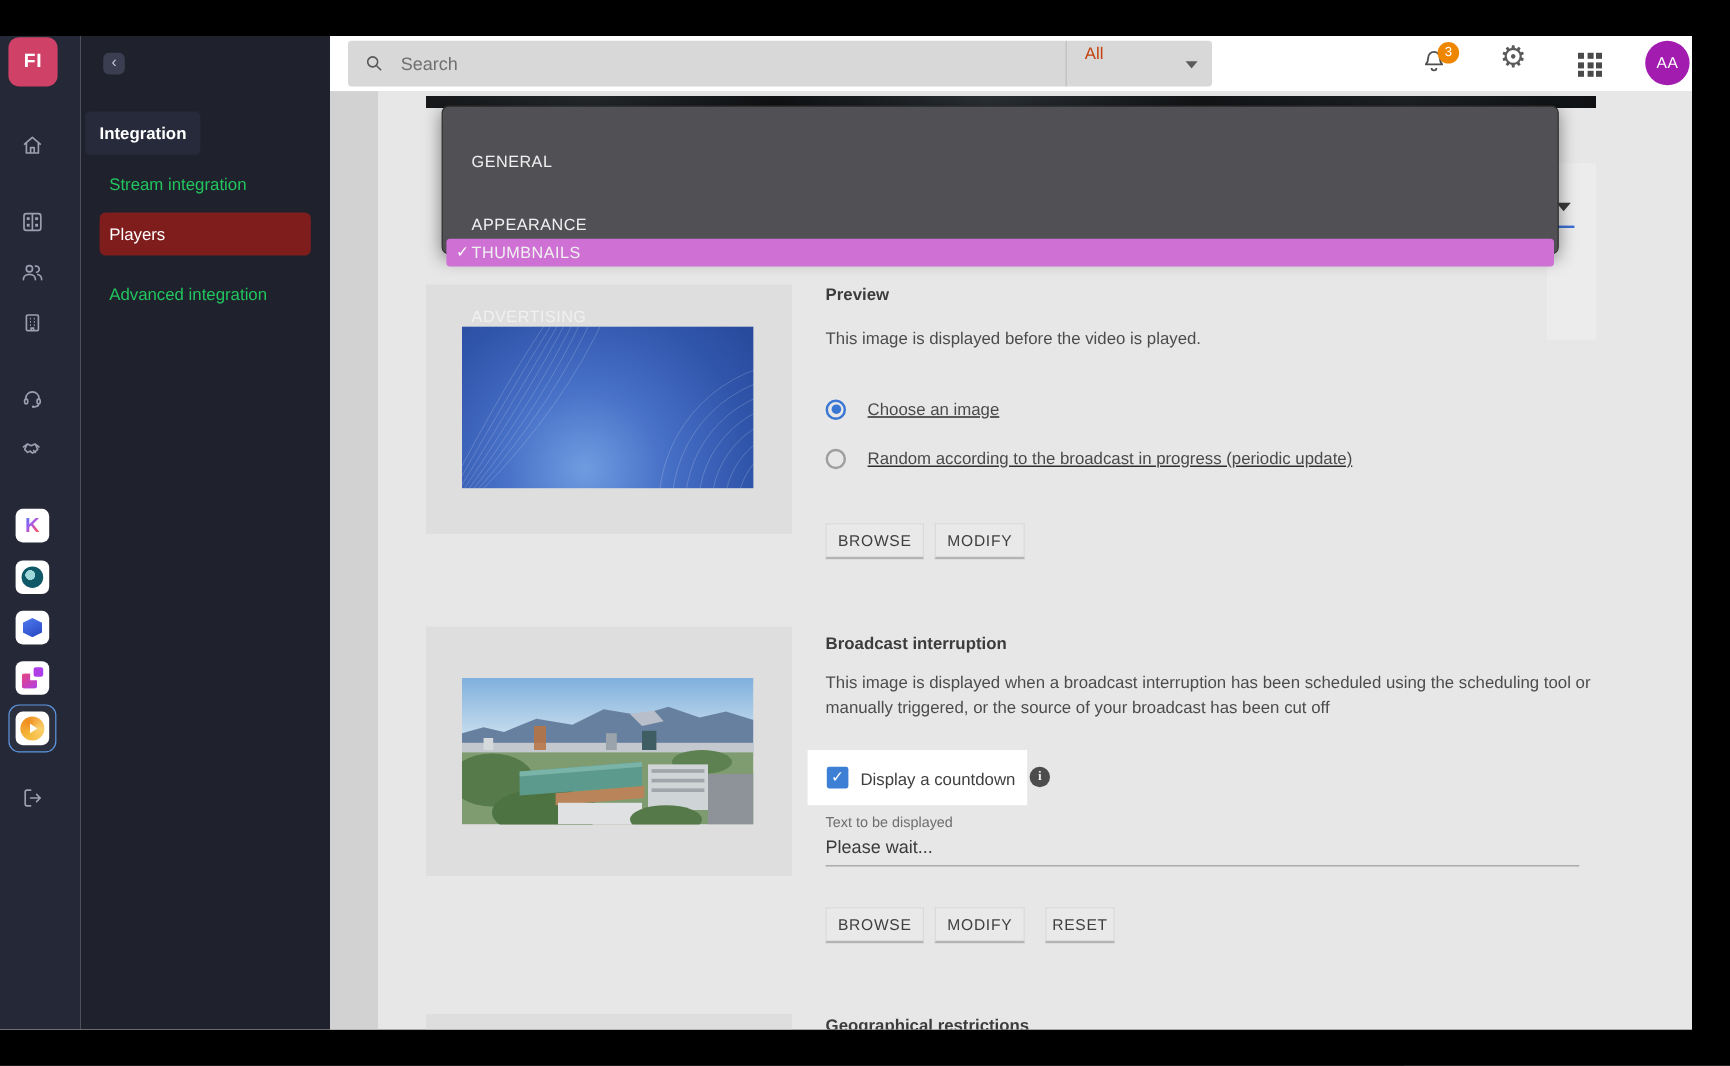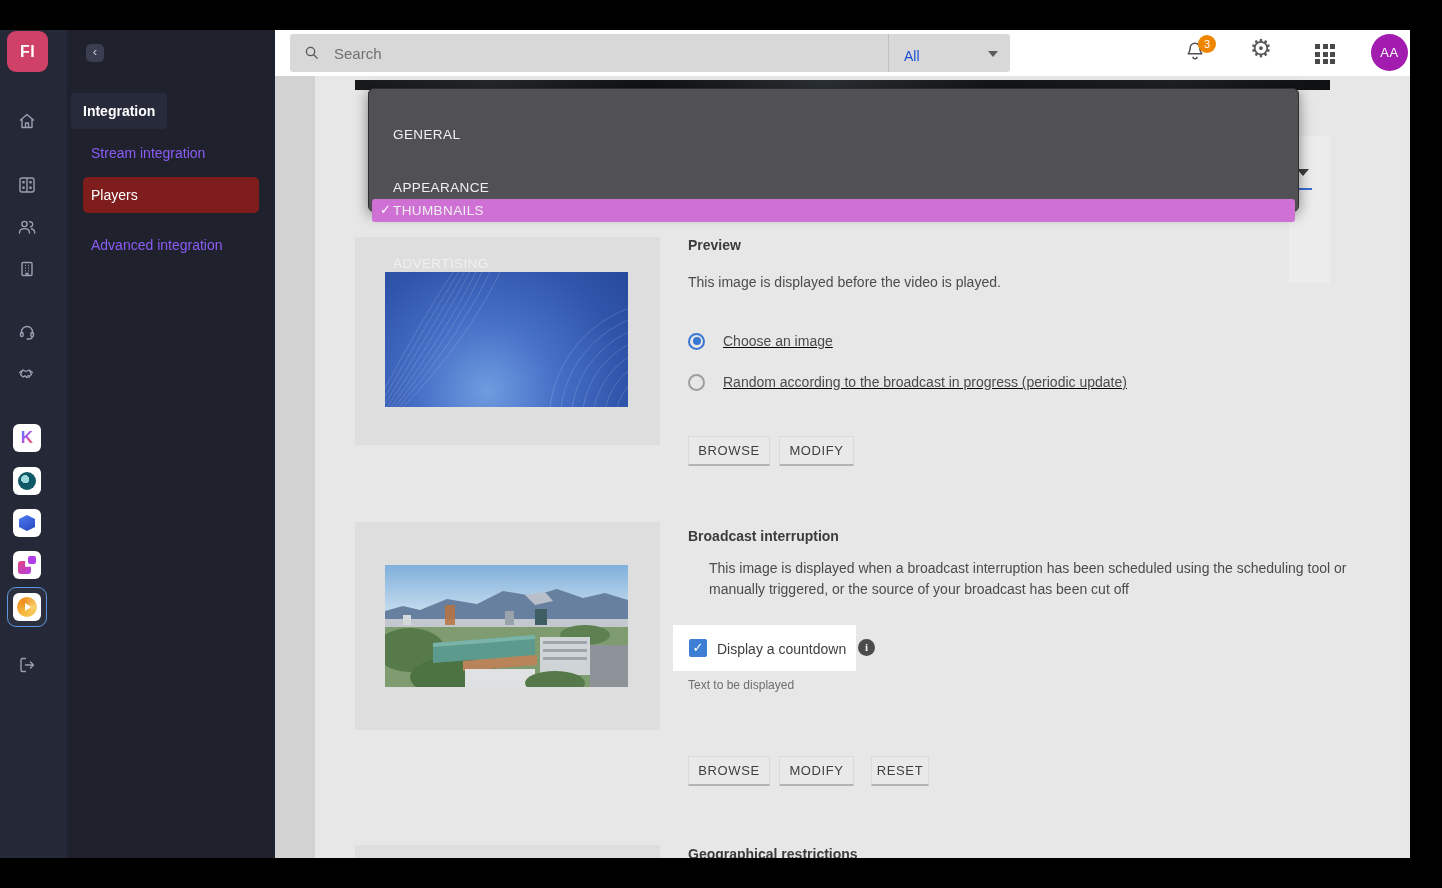--- a/index.html
+++ b/index.html
@@ -40,34 +40,34 @@
   .inner-white { width:28px; height:28px; border-radius:6px; background:#fff;
                  display:flex; align-items:center; justify-content:center; }
 
   
   #sidebar { position:absolute; left:67px; top:0; width:208px; height:828px; background:#1f222d; color:#e9eaee; }
   .back-btn { position:absolute; left:19px; top:14px; width:18px; height:18px; border-radius:5px;
               background:#3a3e50; color:#c6c9d4; font-size:13px; line-height:16px; text-align:center; cursor:pointer; }
   .sb-section { position:absolute; left:4px; top:63px; width:96px; height:36px; background:#272a3a; border-radius:4px;
                 display:flex; align-items:center; padding-left:12px; font-weight:bold; font-size:14px; color:#fff; }
   .sb-item { position:absolute; left:0; width:208px; height:24px; display:flex; align-items:center;
-             padding-left:24px; font-size:14px; color:#8b5cf6; cursor:pointer; }
+             padding-left:24px; font-size:14px; color:#22c55e; cursor:pointer; }
   .sb-item-active { position:absolute; left:16px; width:176px; height:36px; background:#7f1d1d; border-radius:5px;
                     display:flex; align-items:center; padding-left:8px; font-size:14px; color:#fff; cursor:pointer; }
 
   
   #topbar { position:absolute; left:275px; top:0; width:1135px; height:46px; background:#ffffff; }
   .searchbox { position:absolute; left:15px; top:4px; width:720px; height:38px; background:#d8d8d8; border-radius:3px; }
   .searchbox svg { position:absolute; left:14px; top:11px; width:16px; height:16px; color:#555; }
   .searchbox input { position:absolute; left:44px; top:0; width:540px; height:38px; background:transparent; border:none;
                      outline:none; font-size:15px; color:#444; font-family:"Liberation Sans", sans-serif; }
   .searchbox input::placeholder { color:#707070; }
   .search-divider { position:absolute; left:598px; top:0; width:1px; height:38px; background:#bfbfbf; }
   .search-filter { position:absolute; left:598px; top:0; width:122px; height:38px; cursor:pointer; }
-  .search-filter .val { position:absolute; left:16px; top:14px; font-size:14px; color:#1d4ed8; }
+  .search-filter .val { position:absolute; left:16px; top:2px; font-size:14px; color:#c2410c; }
   .caret-down { width:0; height:0; border-left:5px solid transparent; border-right:5px solid transparent;
                 border-top:6px solid #5c5c5c; }
   .search-filter .caret-down { position:absolute; left:100px; top:17px; }
   .tb-icon { position:absolute; top:10px; width:24px; height:24px; color:#4e4e4e; cursor:pointer; }
   .tb-icon svg { width:22px; height:22px; }
   .badge { position:absolute; left:14px; top:-5px; width:18px; height:18px; border-radius:50%; background:#ef8600;
            color:#fff; font-size:11px; display:flex; align-items:center; justify-content:center; }
   .apps-grid { display:grid; grid-template-columns:repeat(3,5px); grid-template-rows:repeat(3,5px); gap:2.5px; padding-top:1px; }
   .apps-grid span { background:#4a4a4a; }
   .avatar { position:absolute; left:1096px; top:4px; width:37px; height:37px; border-radius:50%; background:#a21caf;
@@ -343,28 +343,29 @@
             <rect x="158" y="92" width="44" height="3" fill="#9fa6ab"></rect>
             <path d="M78 96 L152 90 L152 100 L78 106 Z" fill="#b9845a"></path>
             <rect x="80" y="104" width="70" height="18" fill="#dfe1e2"></rect>
             <ellipse cx="170" cy="118" rx="30" ry="12" fill="#56794a"></ellipse>
             <rect x="205" y="80" width="38" height="42" fill="#8d9398"></rect>
           </svg>
         </div>
       </div>
 
       <div class="col sec-title" style="top:452px;">Broadcast interruption</div>
-      <div class="col sec-desc" style="top:482px; width:645px;margin-left:21px;">This image is displayed when a broadcast interruption has been scheduled using the scheduling tool or manually triggered, or the source of your broadcast has been cut off</div>
+      <div class="col sec-desc" style="top:482px; width:645px;">This image is displayed when a broadcast interruption has been scheduled using the scheduling tool or manually triggered, or the source of your broadcast has been cut off</div>
 
       <div class="hl-box"></div>
       <div class="checkbox">✓</div>
       <div class="cb-label">Display a countdown</div>
       <div class="info-icon">i</div>
 
       <div class="field-label">Text to be displayed</div>
+      <input class="text-field" type="text" value="Please wait..." style="">
 
       <button class="btn" style="left:413px; top:680px; width:82px;">BROWSE</button>
       <button class="btn" style="left:504px; top:680px; width:75px;">MODIFY</button>
       <button class="btn" style="left:596px; top:680px; width:58px;">RESET</button>
 
       <div class="panel" style="top:769px; height:13px;"></div>
       <div class="col sec-title" style="top:770px;">Geographical restrictions</div>
 
       <div id="dropdown">
         <div class="dd-item">GENERAL</div>

